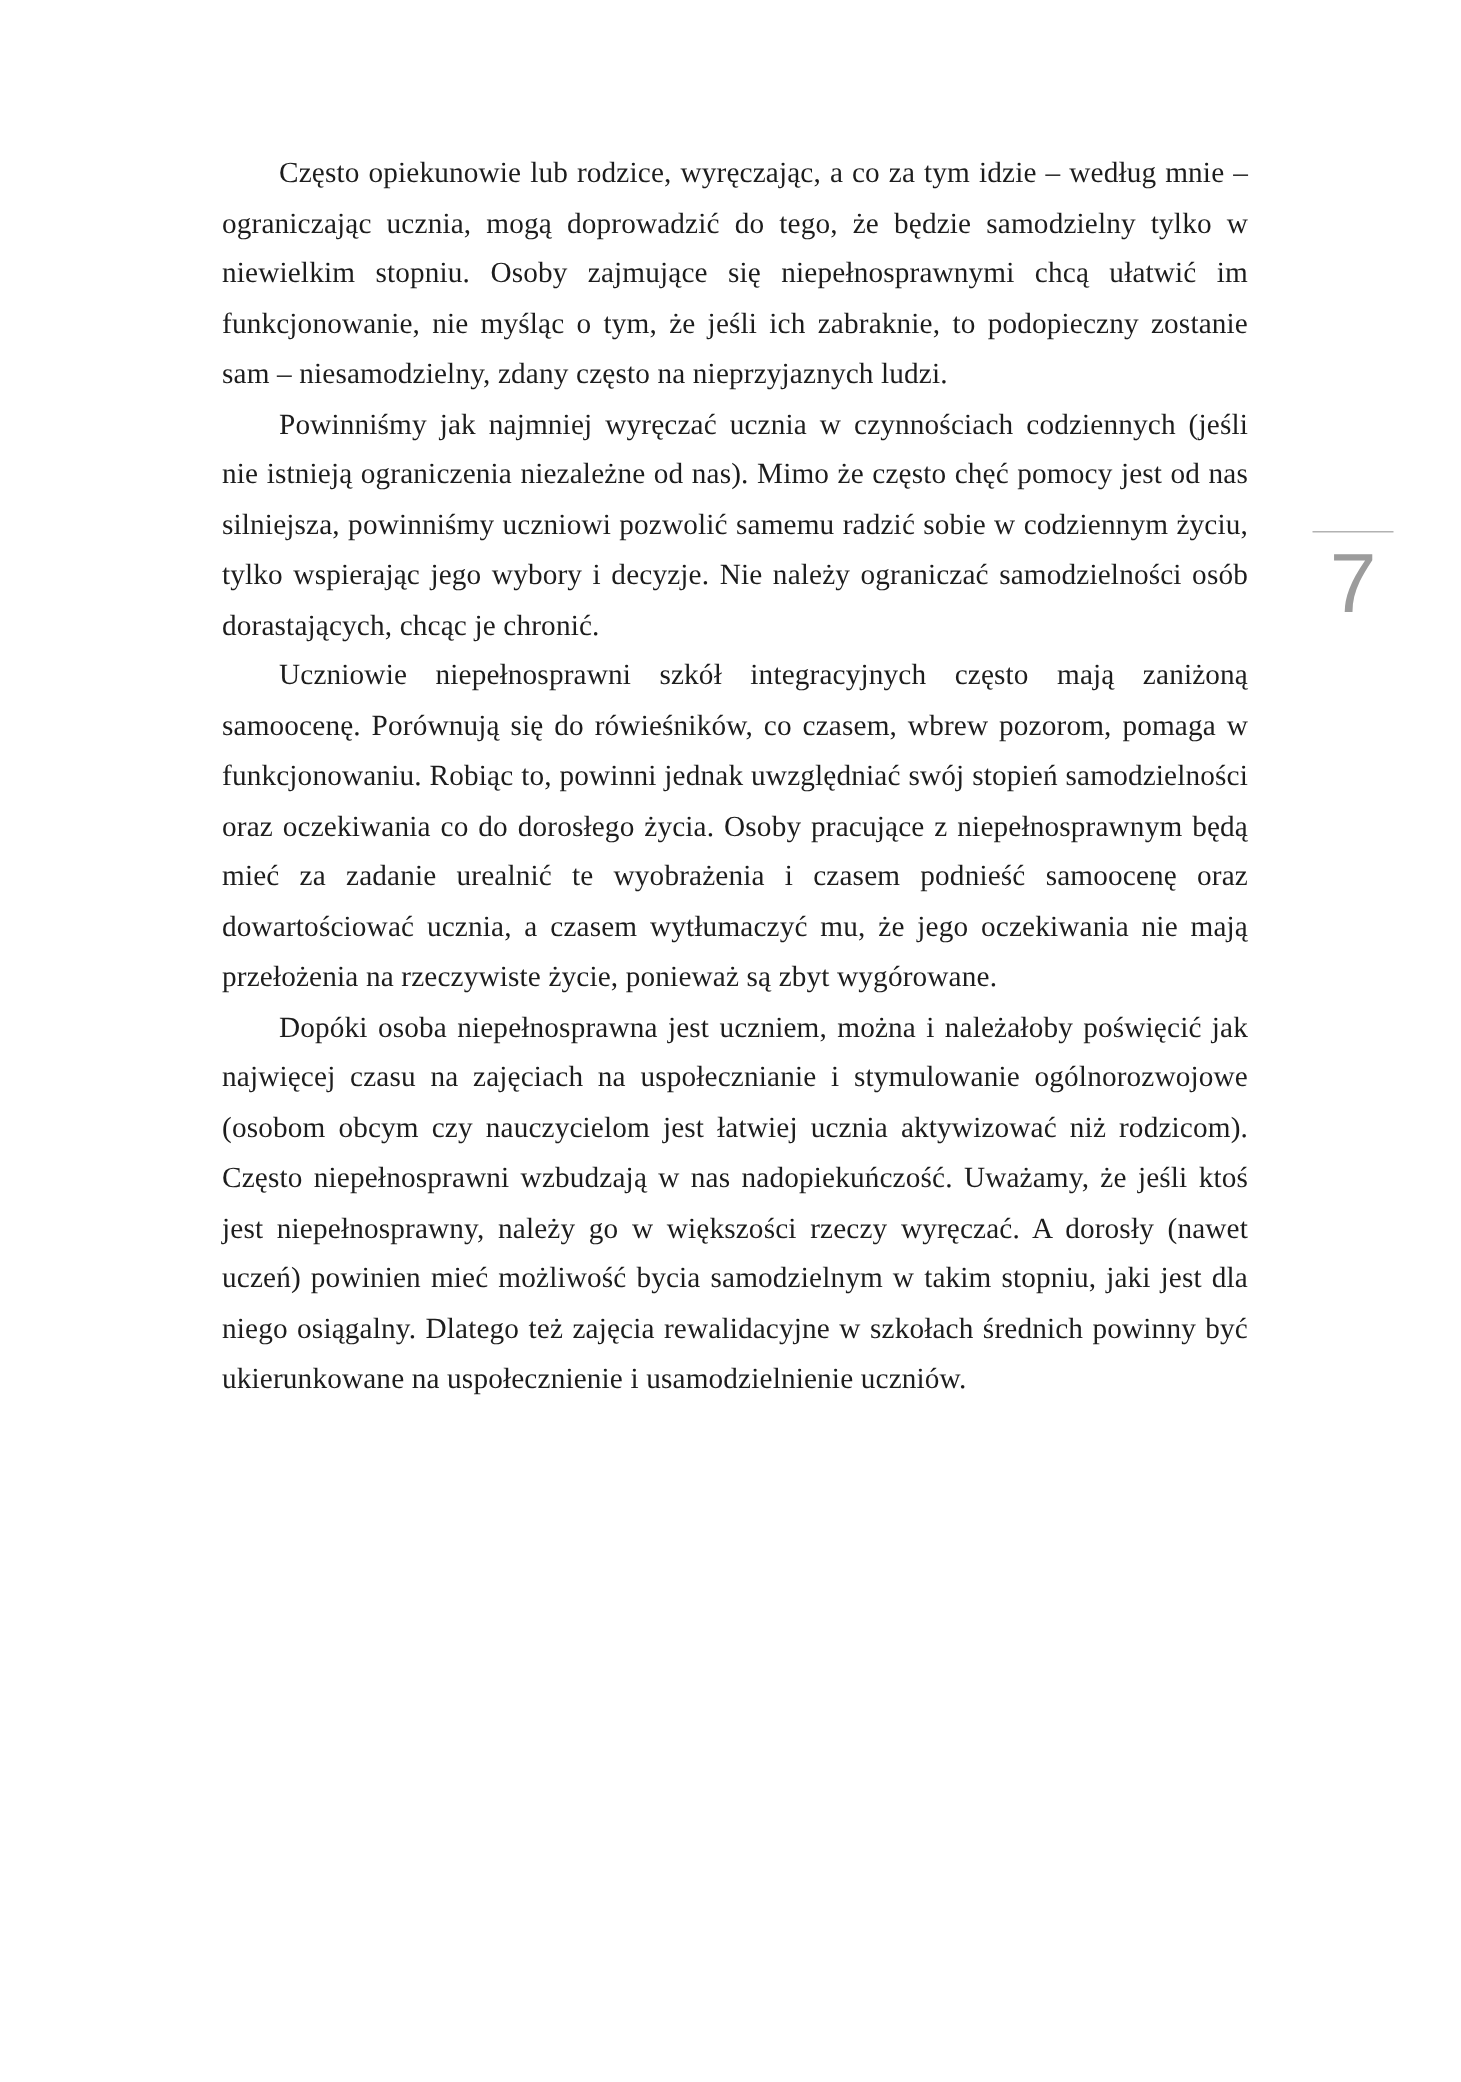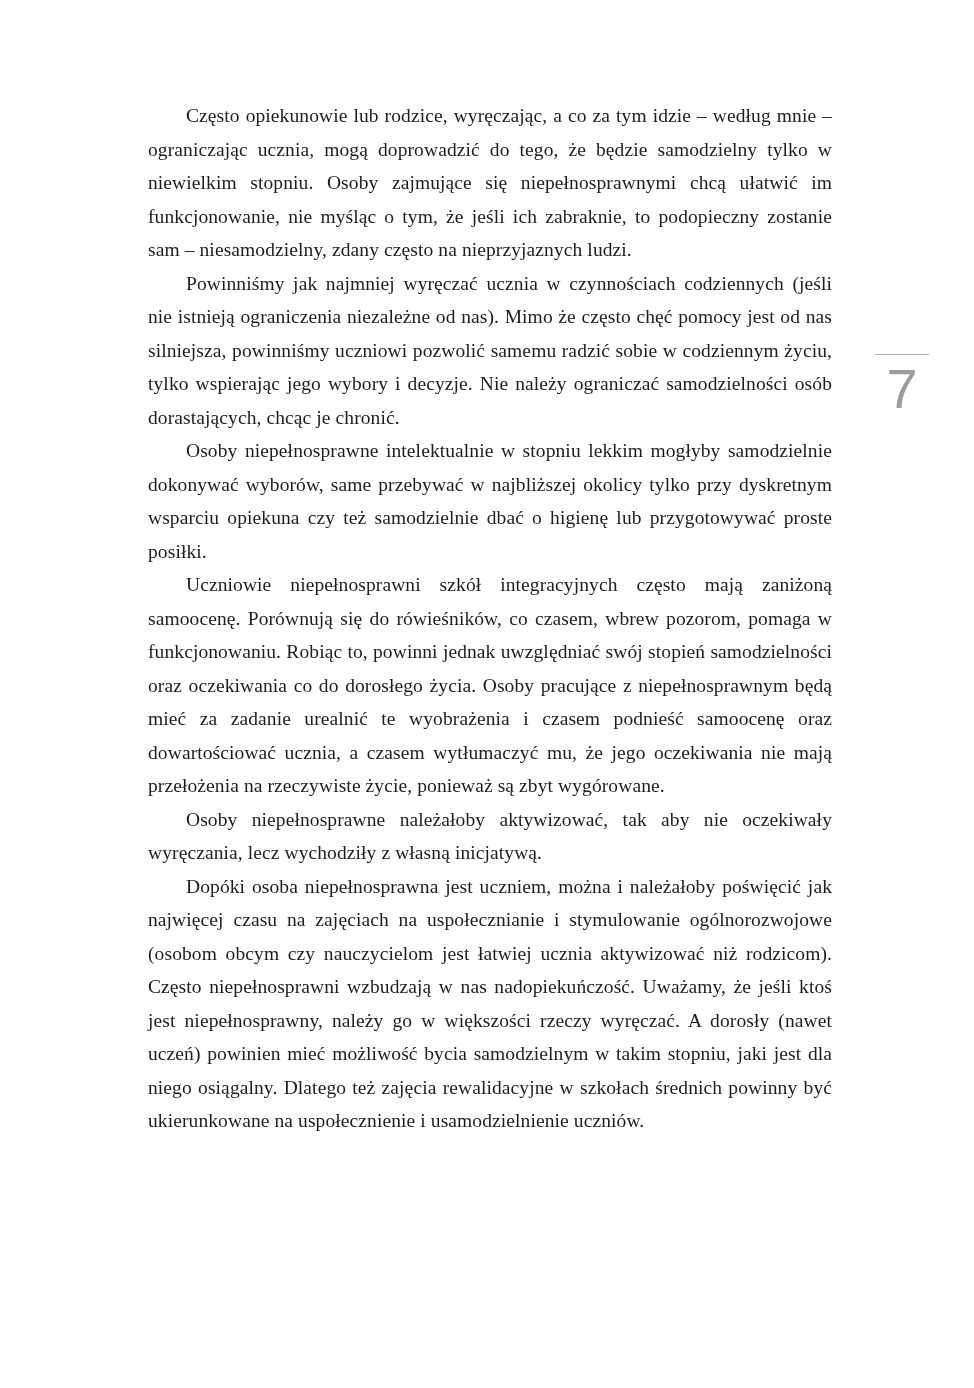--- a/index.html
+++ b/index.html
@@ -56,23 +56,21 @@
   }
 </style>
 </head>
 <body>
 
 <div class="page">
 
   <div class="text-block">
     <p>Często opiekunowie lub rodzice, wyręczając, a co za tym idzie – według mnie – ograniczając ucznia, mogą doprowadzić do tego, że będzie samodzielny tylko w niewielkim stopniu. Osoby zajmujące się niepełnosprawnymi chcą ułatwić im funkcjonowanie, nie myśląc o tym, że jeśli ich zabraknie, to podopieczny zostanie sam – niesamodzielny, zdany często na nieprzyjaznych ludzi.</p>
     <p>Powinniśmy jak najmniej wyręczać ucznia w czynnościach codziennych (jeśli nie istnieją ograniczenia niezależne od nas). Mimo że często chęć pomocy jest od nas silniejsza, powinniśmy uczniowi pozwolić samemu radzić sobie w codziennym życiu, tylko wspierając jego wybory i decyzje. Nie należy ograniczać samodzielności osób dorastających, chcąc je chronić.</p>
-    <p>Osoby niepełnosprawne intelektualnie w stopniu lekkim mogłyby samodzielnie dokonywać wyborów, same przebywać w najbliższej okolicy tylko przy dyskretnym wsparciu opiekuna czy też samodzielnie dbać o higienę lub przygotowywać proste posiłki.</p>
     <p>Uczniowie niepełnosprawni szkół integracyjnych często mają zaniżoną samoocenę. Porównują się do rówieśników, co czasem, wbrew pozorom, pomaga w funkcjonowaniu. Robiąc to, powinni jednak uwzględniać swój stopień samodzielności oraz oczekiwania co do dorosłego życia. Osoby pracujące z niepełnosprawnym będą mieć za zadanie urealnić te wyobrażenia i czasem podnieść samoocenę oraz dowartościować ucznia, a czasem wytłumaczyć mu, że jego oczekiwania nie mają przełożenia na rzeczywiste życie, ponieważ są zbyt wygórowane.</p>
-    <p>Osoby niepełnosprawne należałoby aktywizować, tak aby nie oczekiwały wyręczania, lecz wychodziły z własną inicjatywą.</p>
     <p>Dopóki osoba niepełnosprawna jest uczniem, można i należałoby poświęcić jak najwięcej czasu na zajęciach na uspołecznianie i stymulowanie ogólnorozwojowe (osobom obcym czy nauczycielom jest łatwiej ucznia aktywizować niż rodzicom). Często niepełnosprawni wzbudzają w nas nadopiekuńczość. Uważamy, że jeśli ktoś jest niepełnosprawny, należy go w większości rzeczy wyręczać. A dorosły (nawet uczeń) powinien mieć możliwość bycia samodzielnym w takim stopniu, jaki jest dla niego osiągalny. Dlatego też zajęcia rewalidacyjne w szkołach średnich powinny być ukierunkowane na uspołecznienie i usamodzielnienie uczniów.</p>
   </div>
 
   <div class="folio">
     <span class="folio-rule"></span>
     <span class="folio-number">7</span>
   </div>
 
 </div>
 

